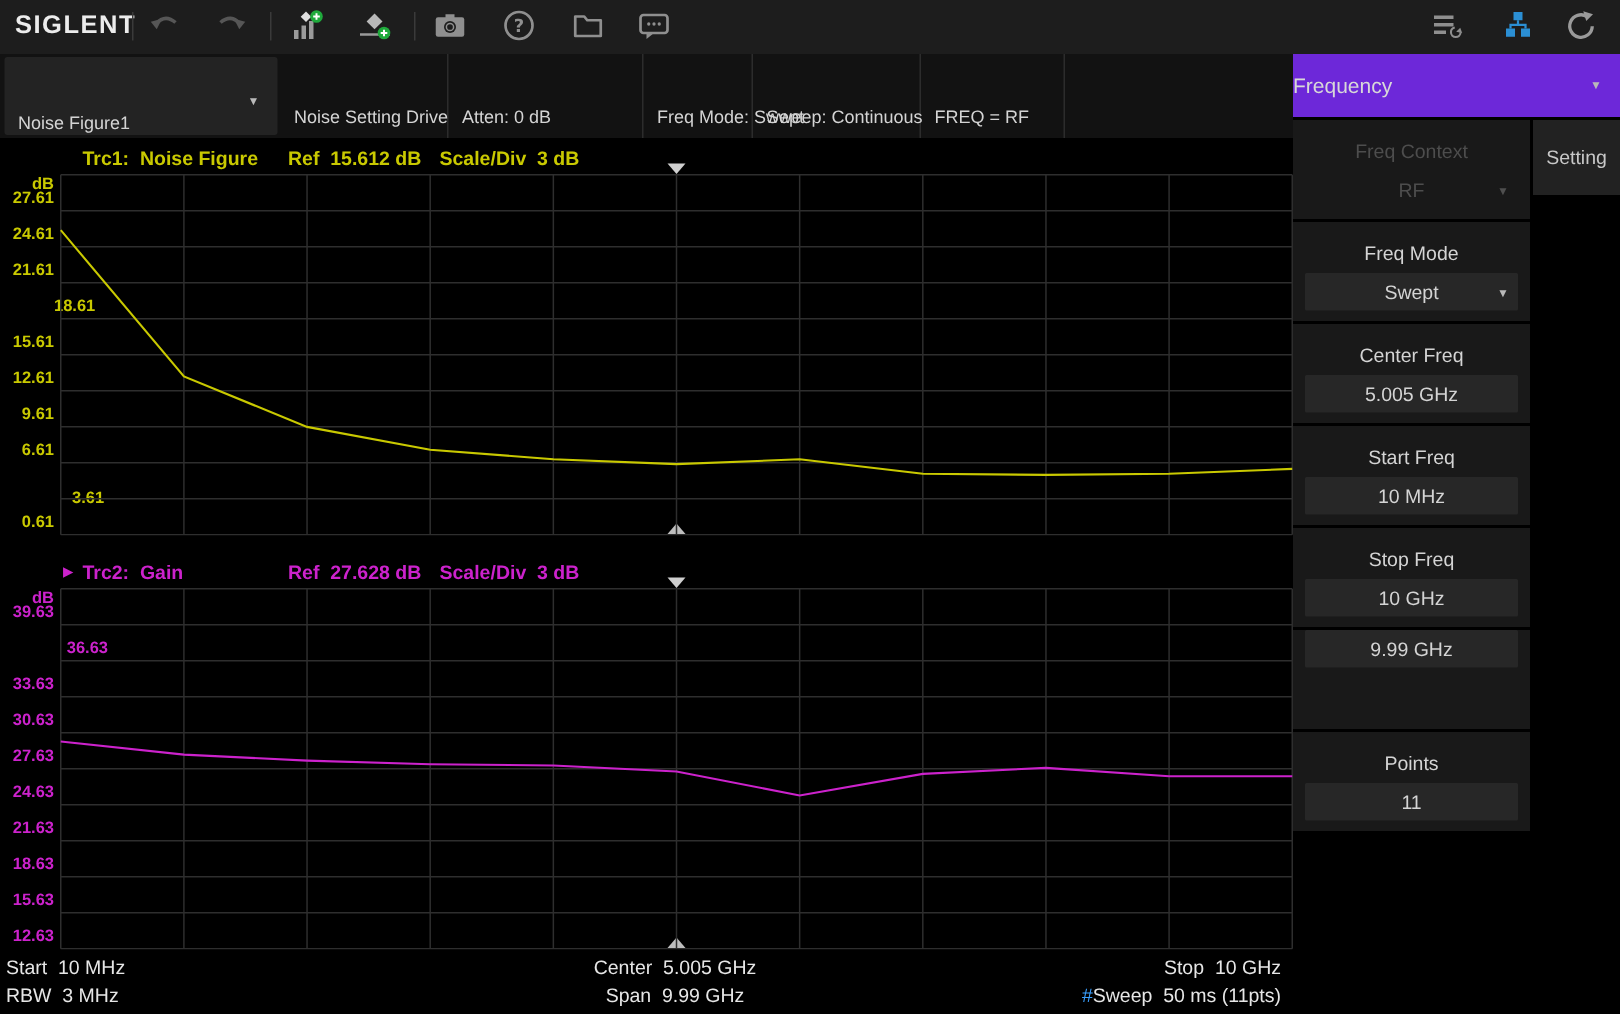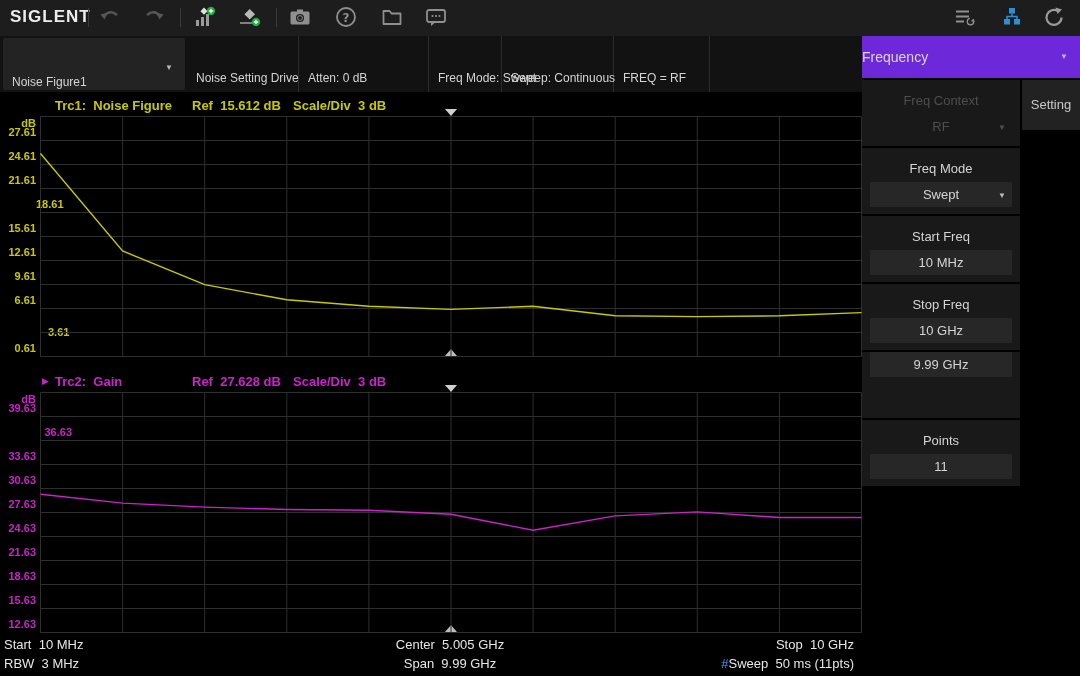--- a/index.html
+++ b/index.html
@@ -296,20 +296,24 @@
 <div class="side-menu">
     <div class="side-item disabled">
       <div class="side-label">Freq Context</div>
       <div class="side-value"><span>RF</span><span class="caret dim">▼</span></div>
     </div>
     <div class="side-item">
       <div class="side-label">Freq Mode</div>
       <div class="side-value bar"><span>Swept</span><span class="caret">▼</span></div>
     </div>
     <div class="side-item">
+      <div class="side-label">Center Freq</div>
+      <div class="side-value bar"><span>5.005 GHz</span></div>
+    </div>
+    <div class="side-item">
       <div class="side-label">Start Freq</div>
       <div class="side-value bar"><span>10 MHz</span></div>
     </div>
     <div class="side-item">
       <div class="side-label">Stop Freq</div>
       <div class="side-value bar"><span>10 GHz</span></div>
     </div>
     <div class="side-item">
       <div class="side-value bar"><span>9.99 GHz</span></div>
     </div>

